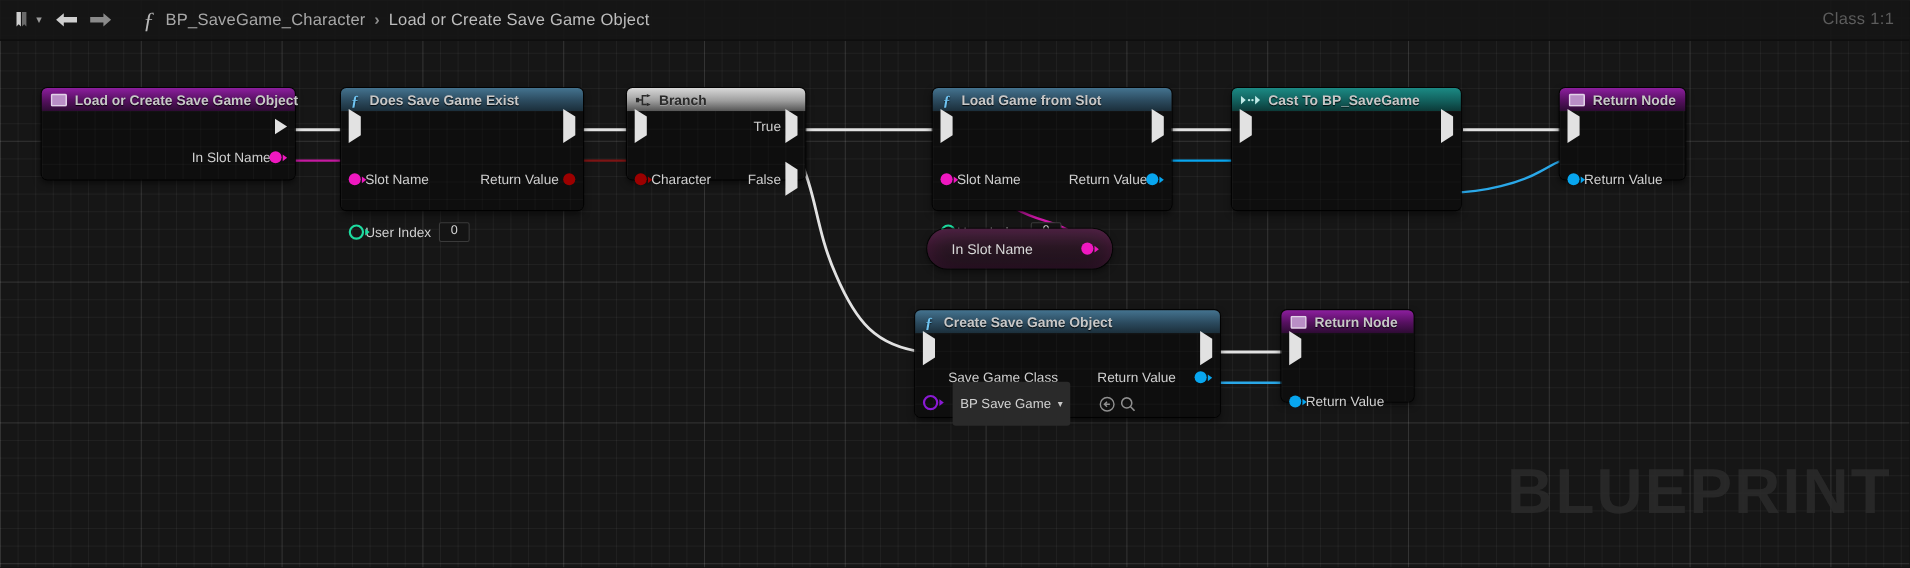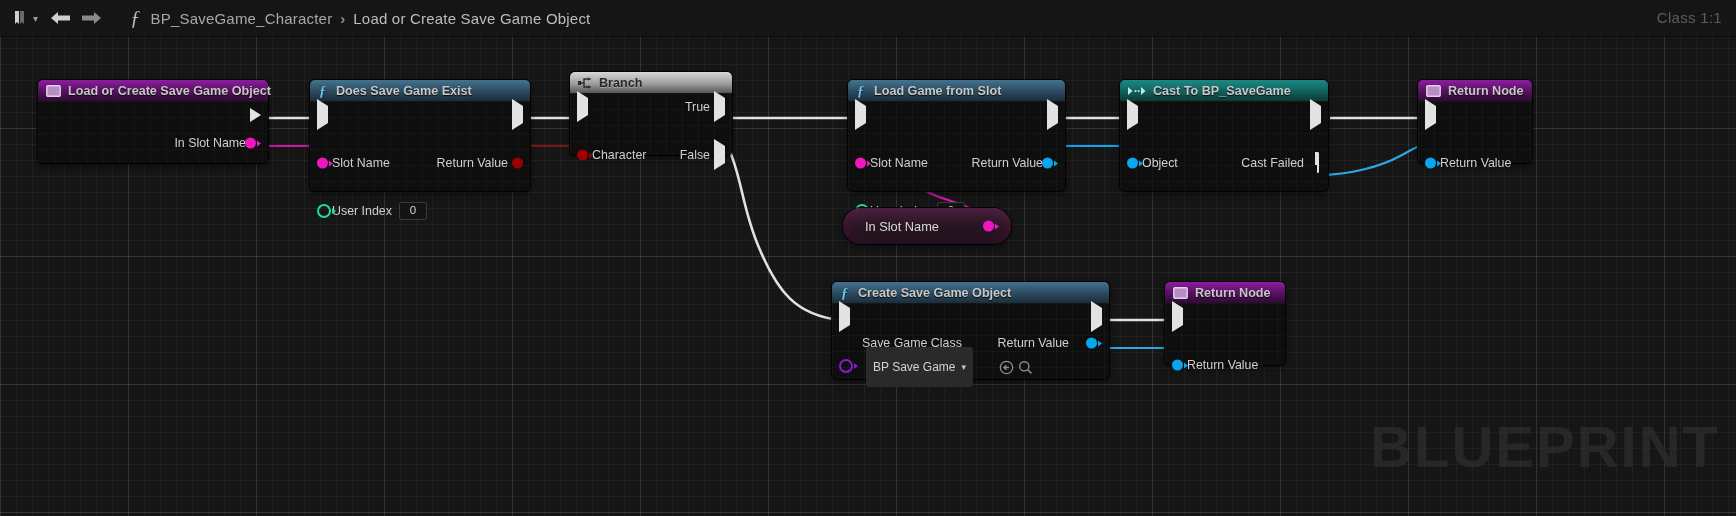--- a/index.html
+++ b/index.html
@@ -285,21 +285,21 @@
           <span class="dot hollow"></span>
             <span class="arrowtiny"></span>
         </span>
         <span class="pin-label">User Index</span>
         <span class="numbox">0</span>
       </div>
     </div>
   </div>
 </div>
 
-<div class="node" style="left:570px;top:72px;width:162px;">
+<div class="node" style="left:570px;top:80px;width:162px;">
   <div class="hdr hdr-gray">
     <span class="glyph">
       <svg width="14" height="12" viewBox="0 0 14 12">
         <path d="M1 6h5M6 6V2h4M6 6v4h4" stroke="#2a2a2a" stroke-width="1.4" fill="none"></path>
         <rect x="0" y="4" width="3" height="4" fill="#2a2a2a"></rect>
         <path d="M10 0.5 L13.5 2 L10 3.5z" fill="#2a2a2a"></path>
         <path d="M10 8.5 L13.5 10 L10 11.5z" fill="#2a2a2a"></path>
       </svg>
     </span>
     <span>Branch</span>
@@ -374,29 +374,20 @@
       </svg>
     </span>
     <span>Cast To BP_SaveGame</span>
   </div>
   <div class="body" style="height:90px;">
     <div class="rows">
       <div class="row">
         <span class="pin l"><span class="exec"></span></span>
         <span class="pin r"><span class="exec-out"></span></span>
       </div>
-      <div class="row lrow">
-        <span class="pin l pinwrap" style="color:#08a6ef">
-          <span class="dot" style="background:#08a6ef"></span>
-            <span class="arrowtiny"></span>
-        </span>
-        <span class="pin-label">Object</span>
-        <span style="position:absolute;right:24px;" class="pin-label">Cast Failed</span>
-        <span class="pin r" style="right:9px;"><span class="exec-hollow"></span></span>
-      </div>
     </div>
   </div>
 </div>
 
 <div class="node" style="left:1418px;top:80px;width:114px;">
   <div class="hdr hdr-purple">
     <span class="glyph">
       <svg width="15" height="12" viewBox="0 0 15 12">
           <rect x="0.8" y="0.8" width="13.4" height="10.4" rx="1" fill="#b98ec6" stroke="#e2d2e8" stroke-width="1.4"></rect>
         </svg>

